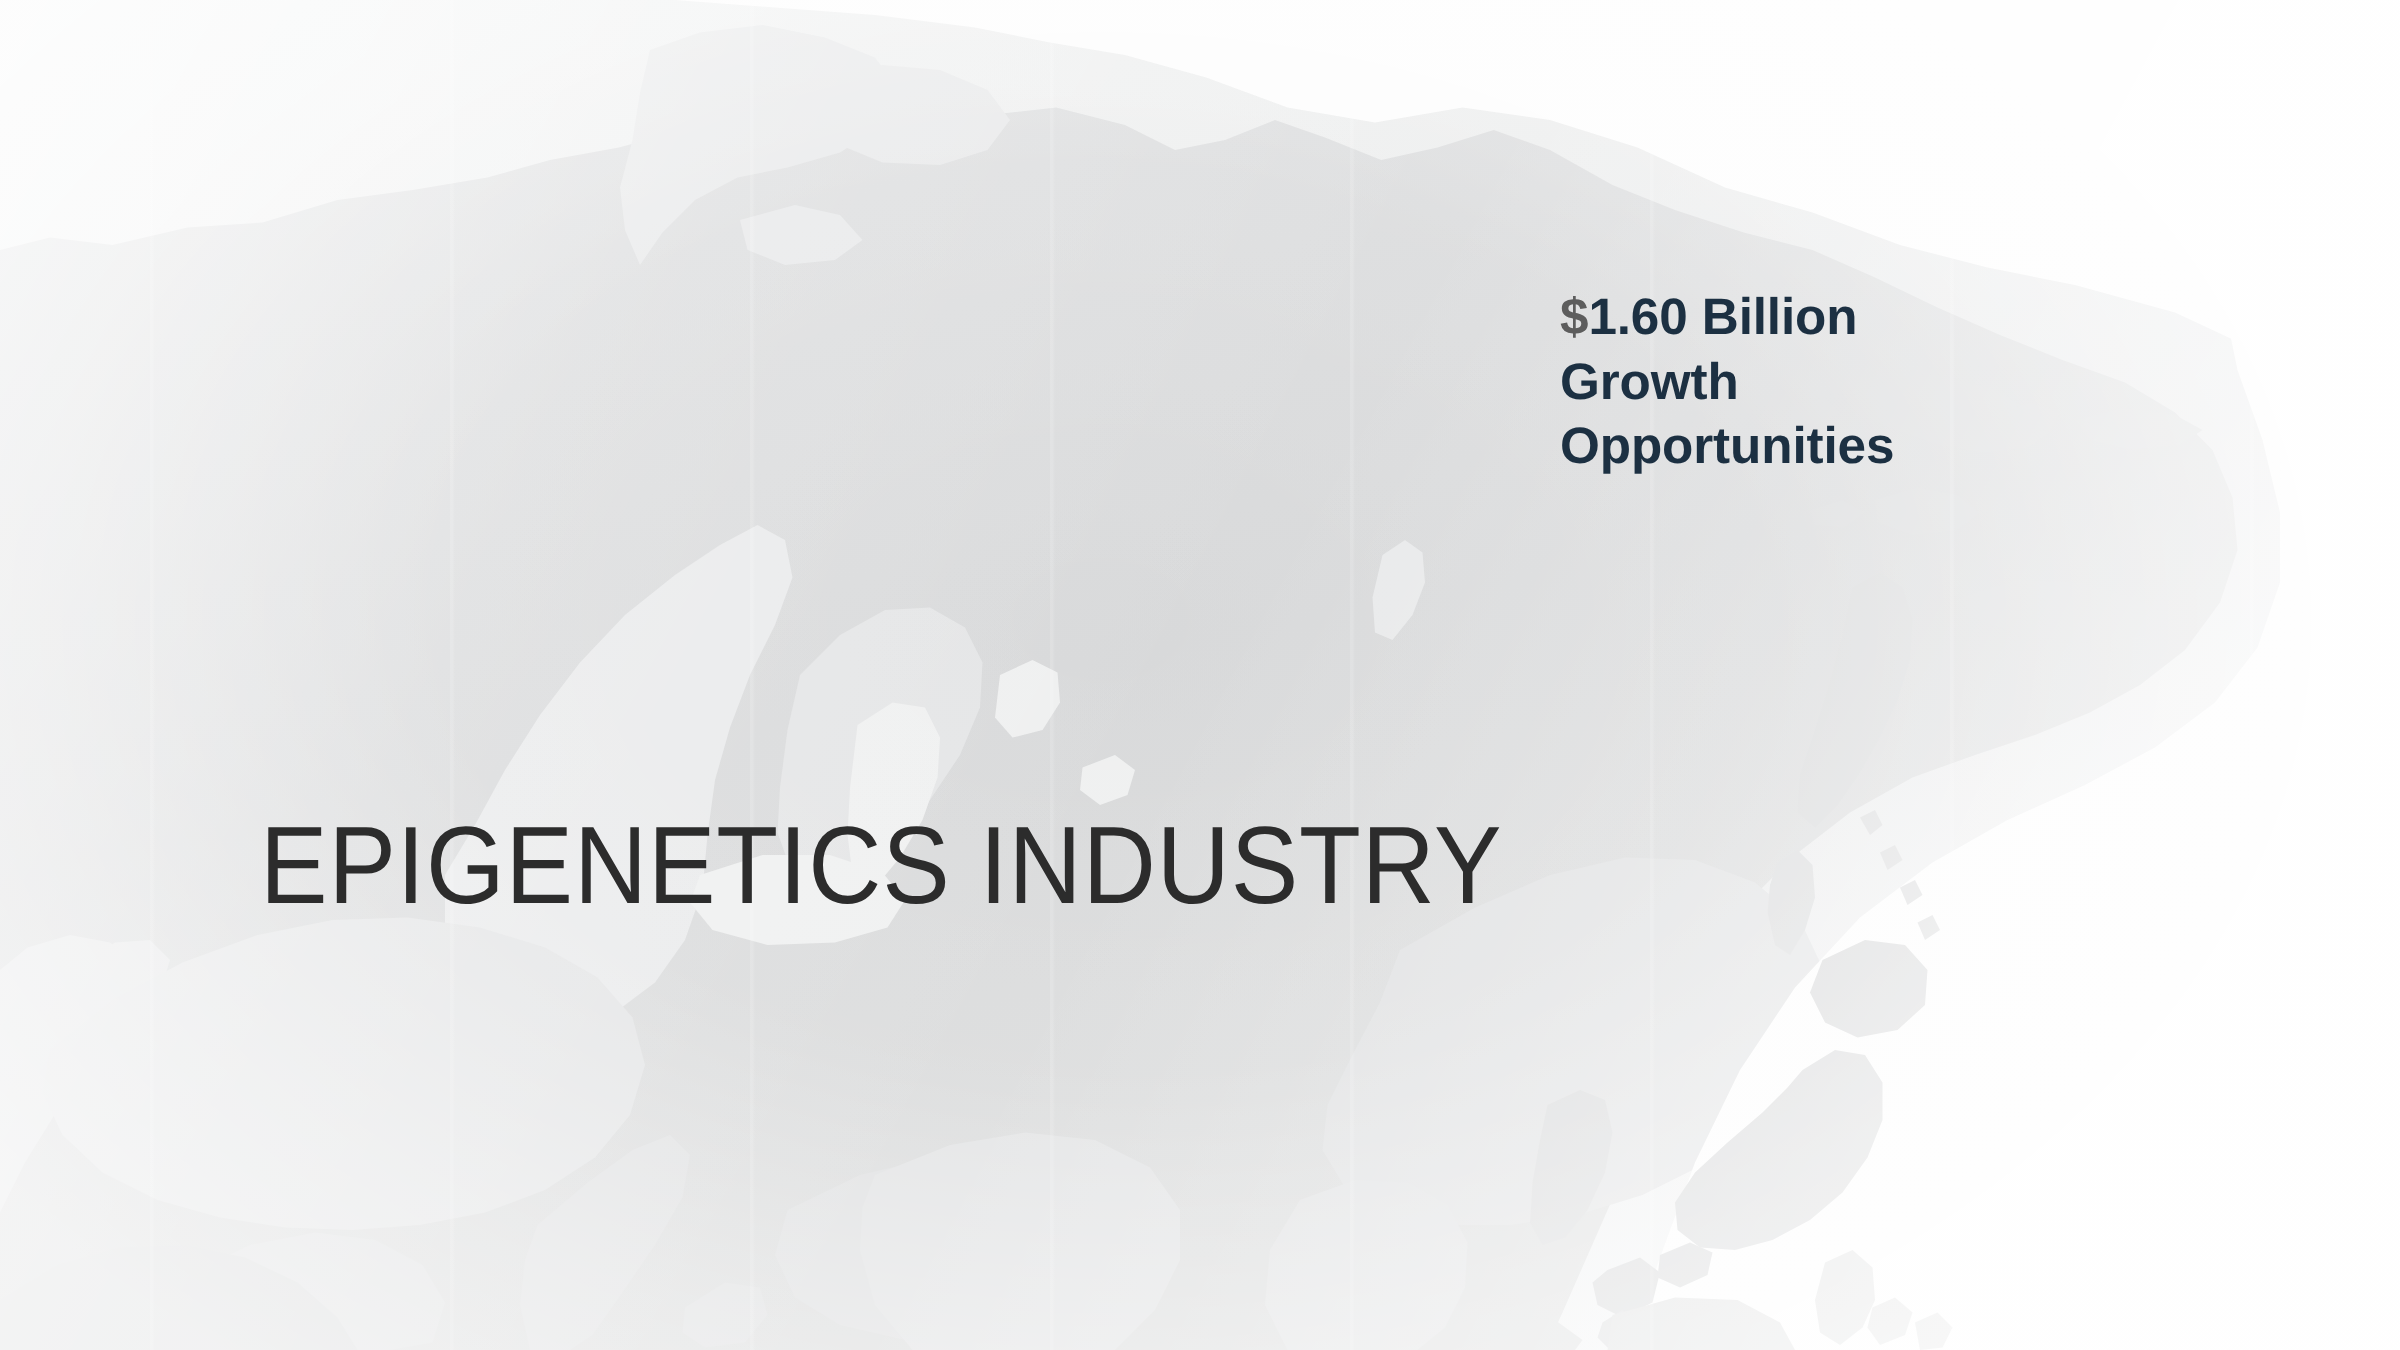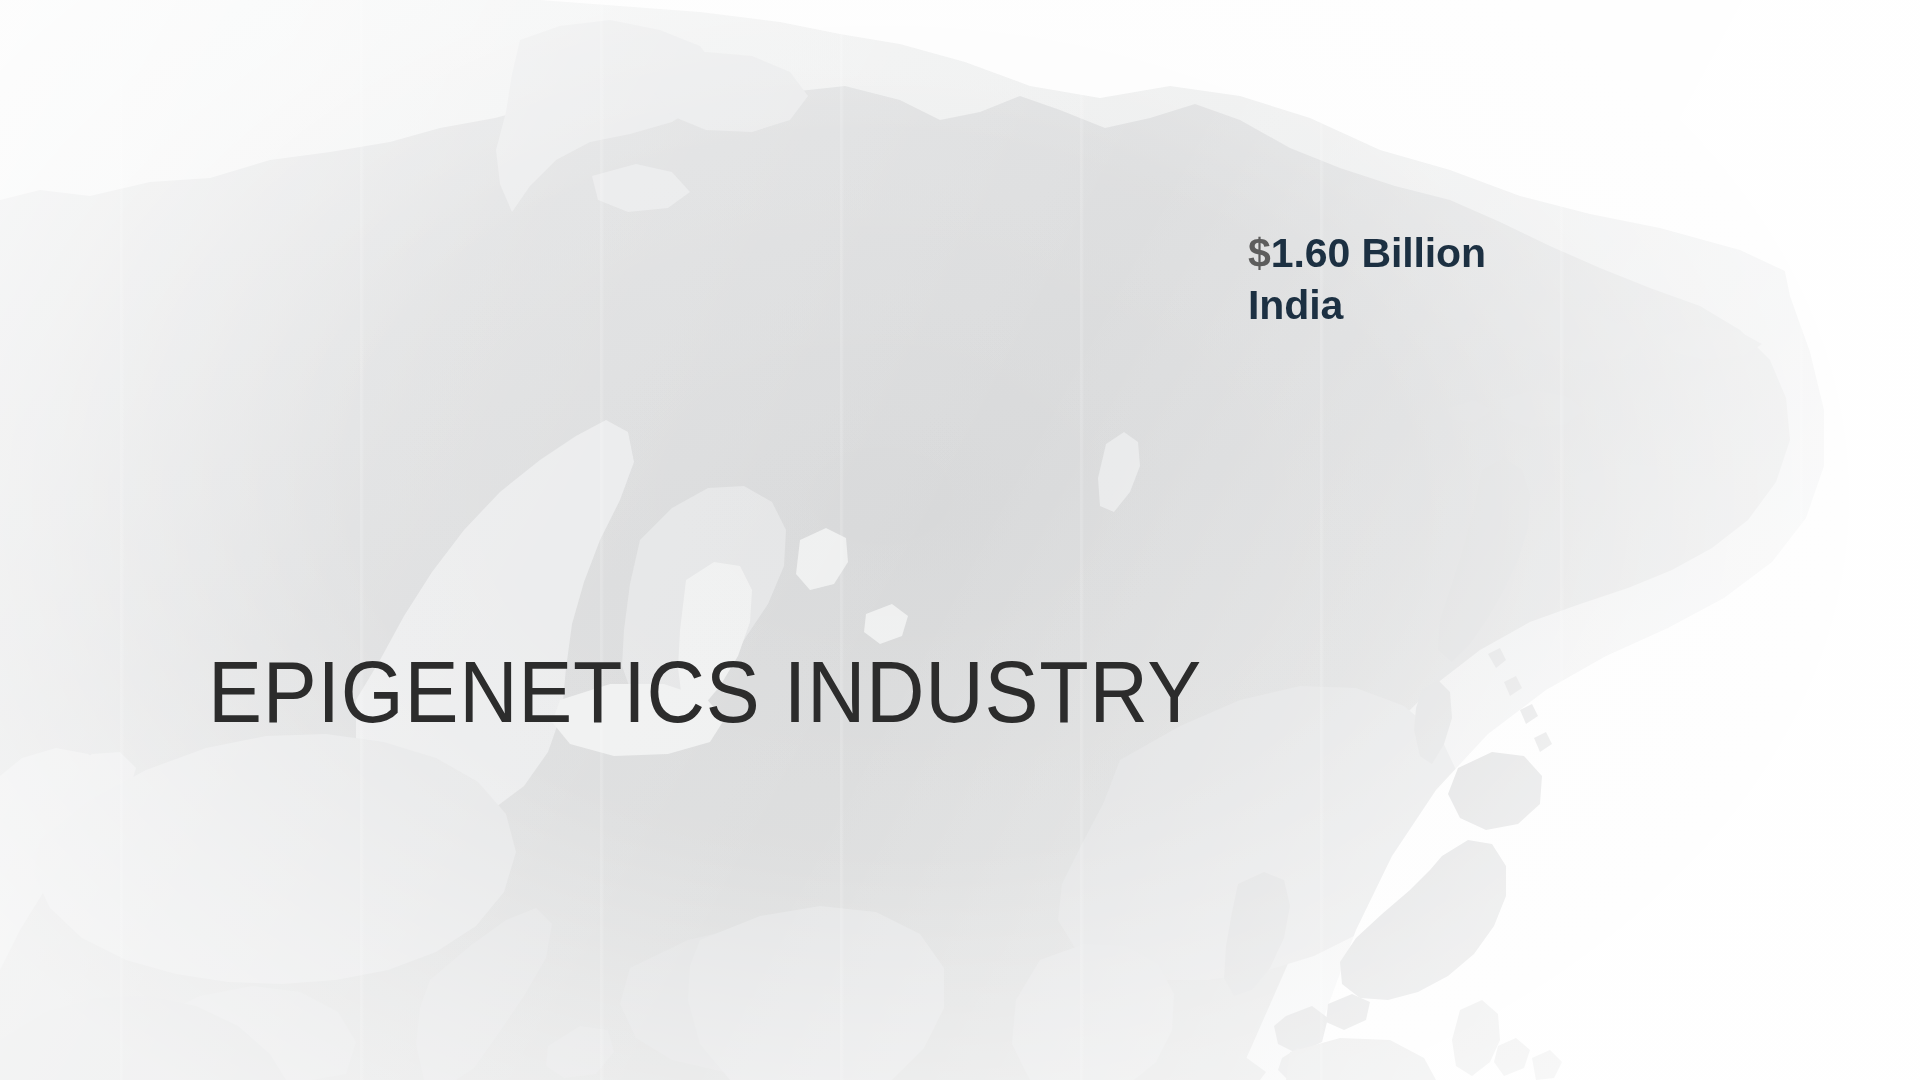--- a/index.html
+++ b/index.html
@@ -287,19 +287,20 @@
 
     <path fill="#e8e9ea" d="M1106,444 L1124,432 L1138,442 L1140,466 L1130,492 L1114,512
          L1100,506 L1098,478 Z"></path>
   </svg>
 
   <div class="wash"></div>
   <div class="banding"></div>
 
   <div id="callout">
     <span class="money-sign">$</span><span>1.60 Billion</span><br>
-    <span>India</span><br>
+    <span>Growth</span><br>
+    <span>Opportunities</span>
   </div>
 
   <div id="main-title">EPIGENETICS INDUSTRY</div>
 
 
 </div>
 
 </body></html>

